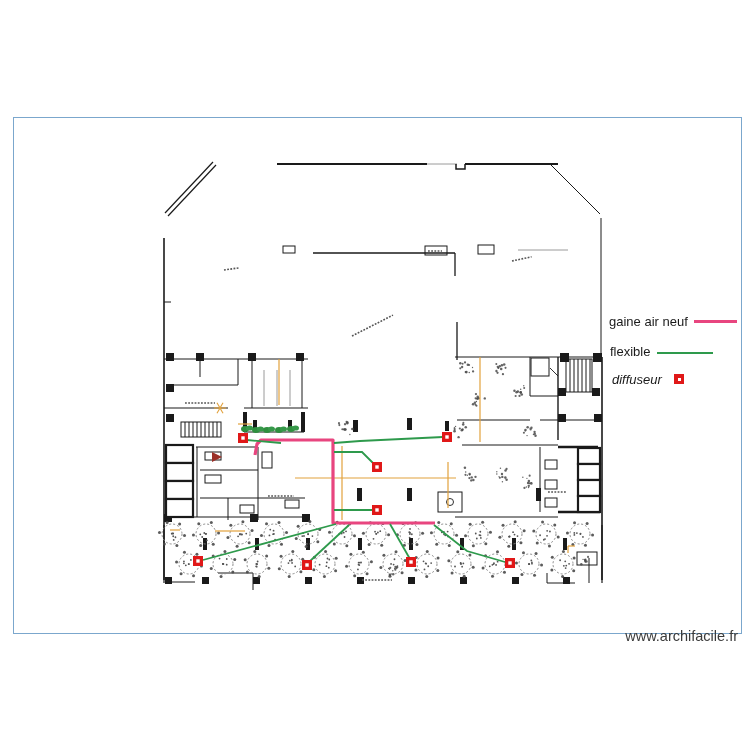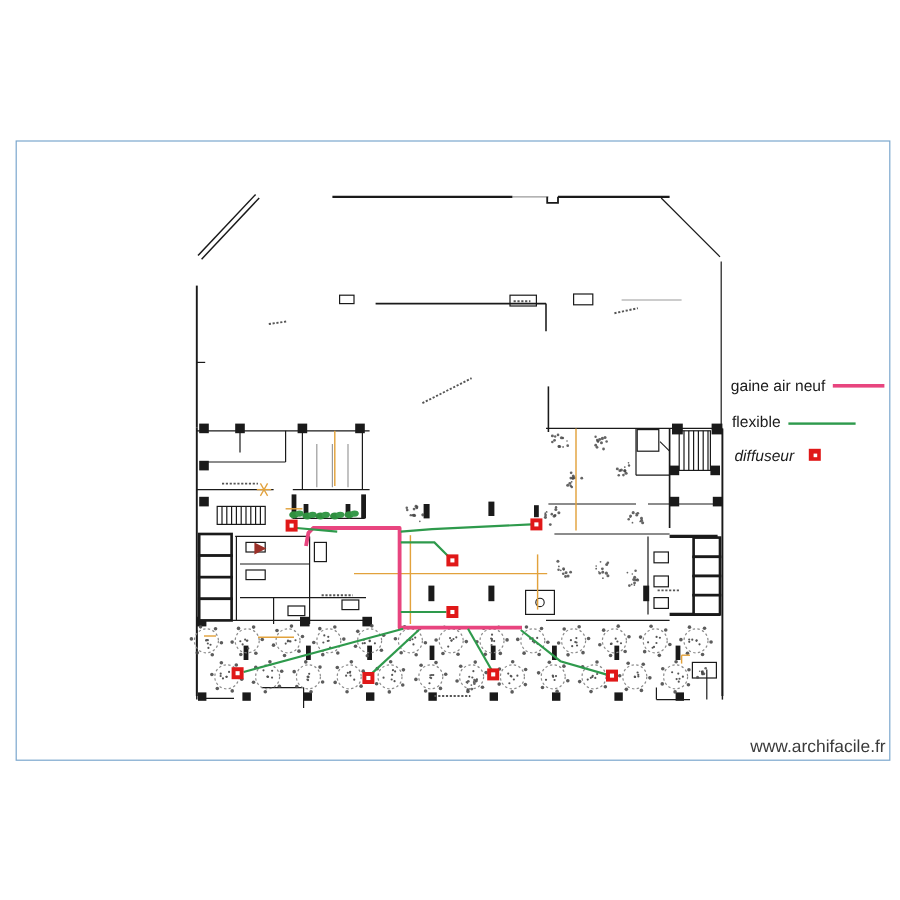--- a/index.html
+++ b/index.html
@@ -11,21 +11,21 @@
   .legend-label{position:absolute;font-size:13px;color:#1a1a1a;white-space:nowrap;}
   #lg-label-0{left:609px;top:314px;}
   #lg-label-1{left:610px;top:344px;text-align:right;}
   #lg-label-2{left:612px;top:372px;font-style:italic;}
   .sw{position:absolute;}
   #sw-0{left:694px;top:320px;width:43px;height:3px;background:#e8457f;}
   #sw-1{left:657px;top:352px;width:56px;height:2px;background:#2e9a4c;}
   #sw-2{left:674px;top:374px;width:10px;height:10px;background:#e01818;
         display:flex;align-items:center;justify-content:center;}
   #sw-2 .sw-dot{width:3px;height:3px;background:#fff;}
-  .watermark{position:absolute;right:12px;top:615px;font-size:14.5px;color:#3b3b3b;}
+  .watermark{position:absolute;right:12px;top:628px;font-size:14.5px;color:#3b3b3b;}
 </style>
 </head>
 <body>
 
 <div class="canvas">
   <div class="frame"></div>
   <svg class="plan" id="plan-svg" viewBox="0 0 750 750">
       <g>
         <line x1="427" y1="164" x2="457" y2="164" stroke="#9a9a9a" stroke-width="1"></line>
         <line x1="518" y1="250" x2="568" y2="250" stroke="#9a9a9a" stroke-width="1"></line>

